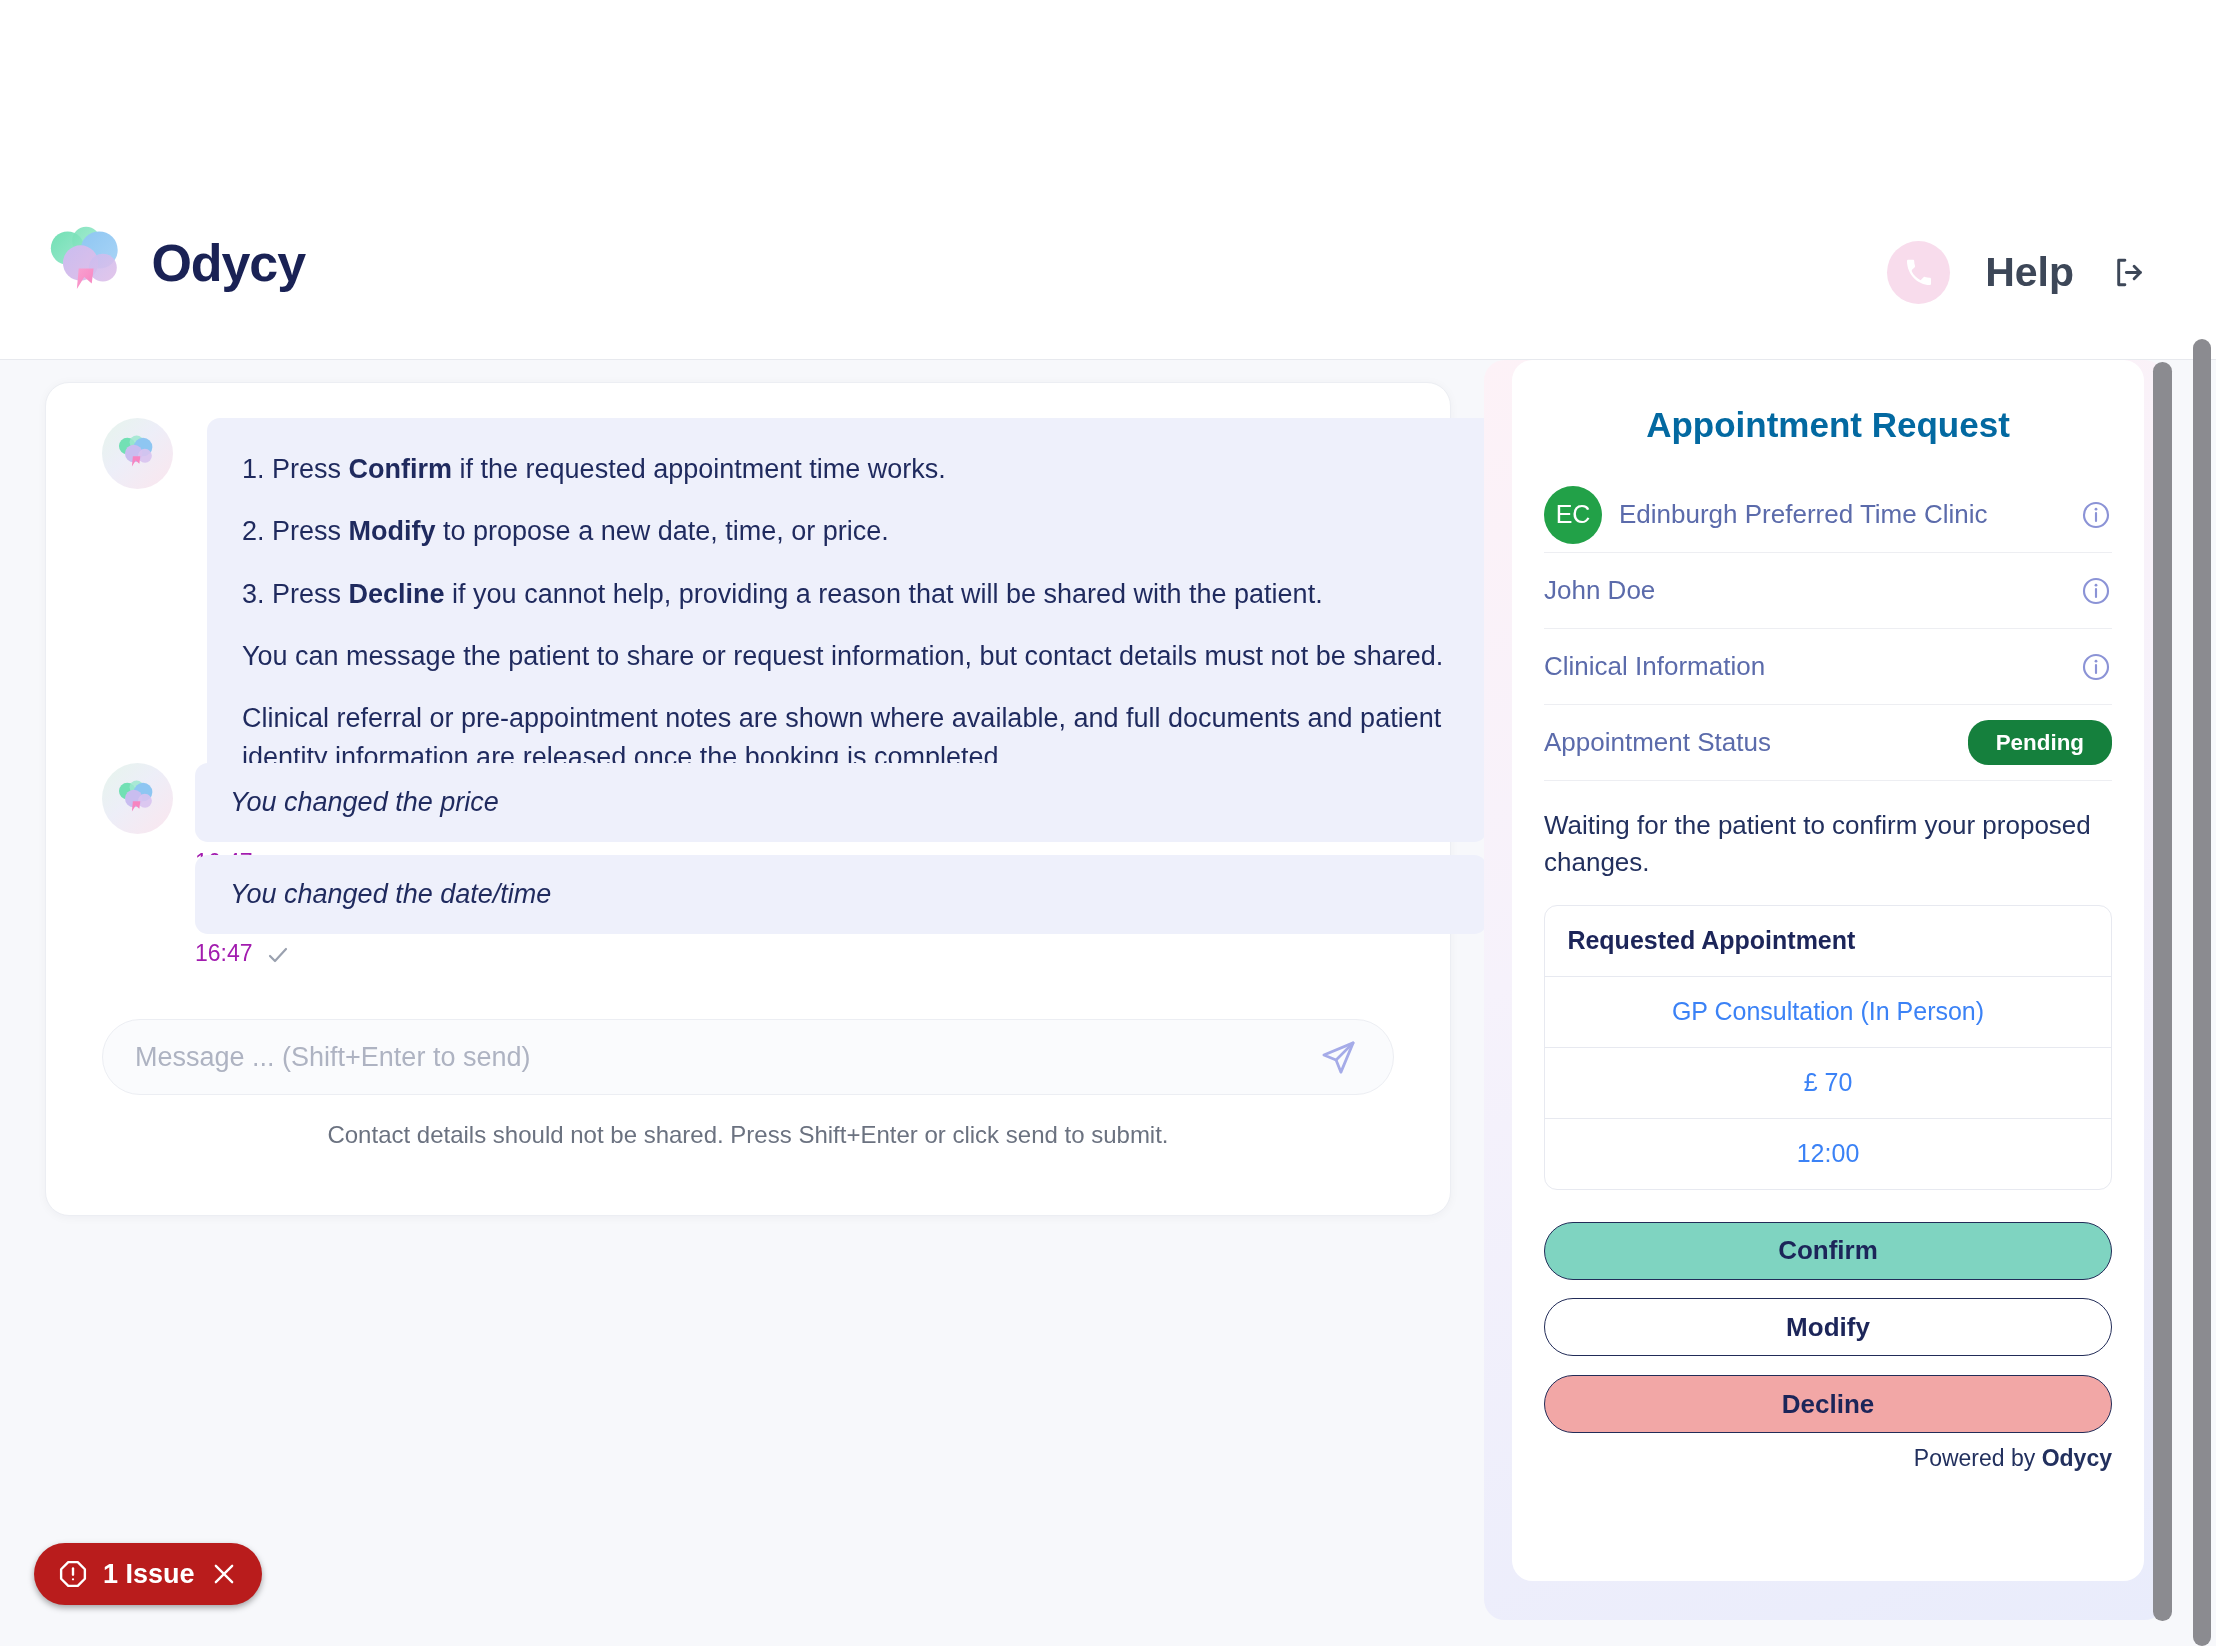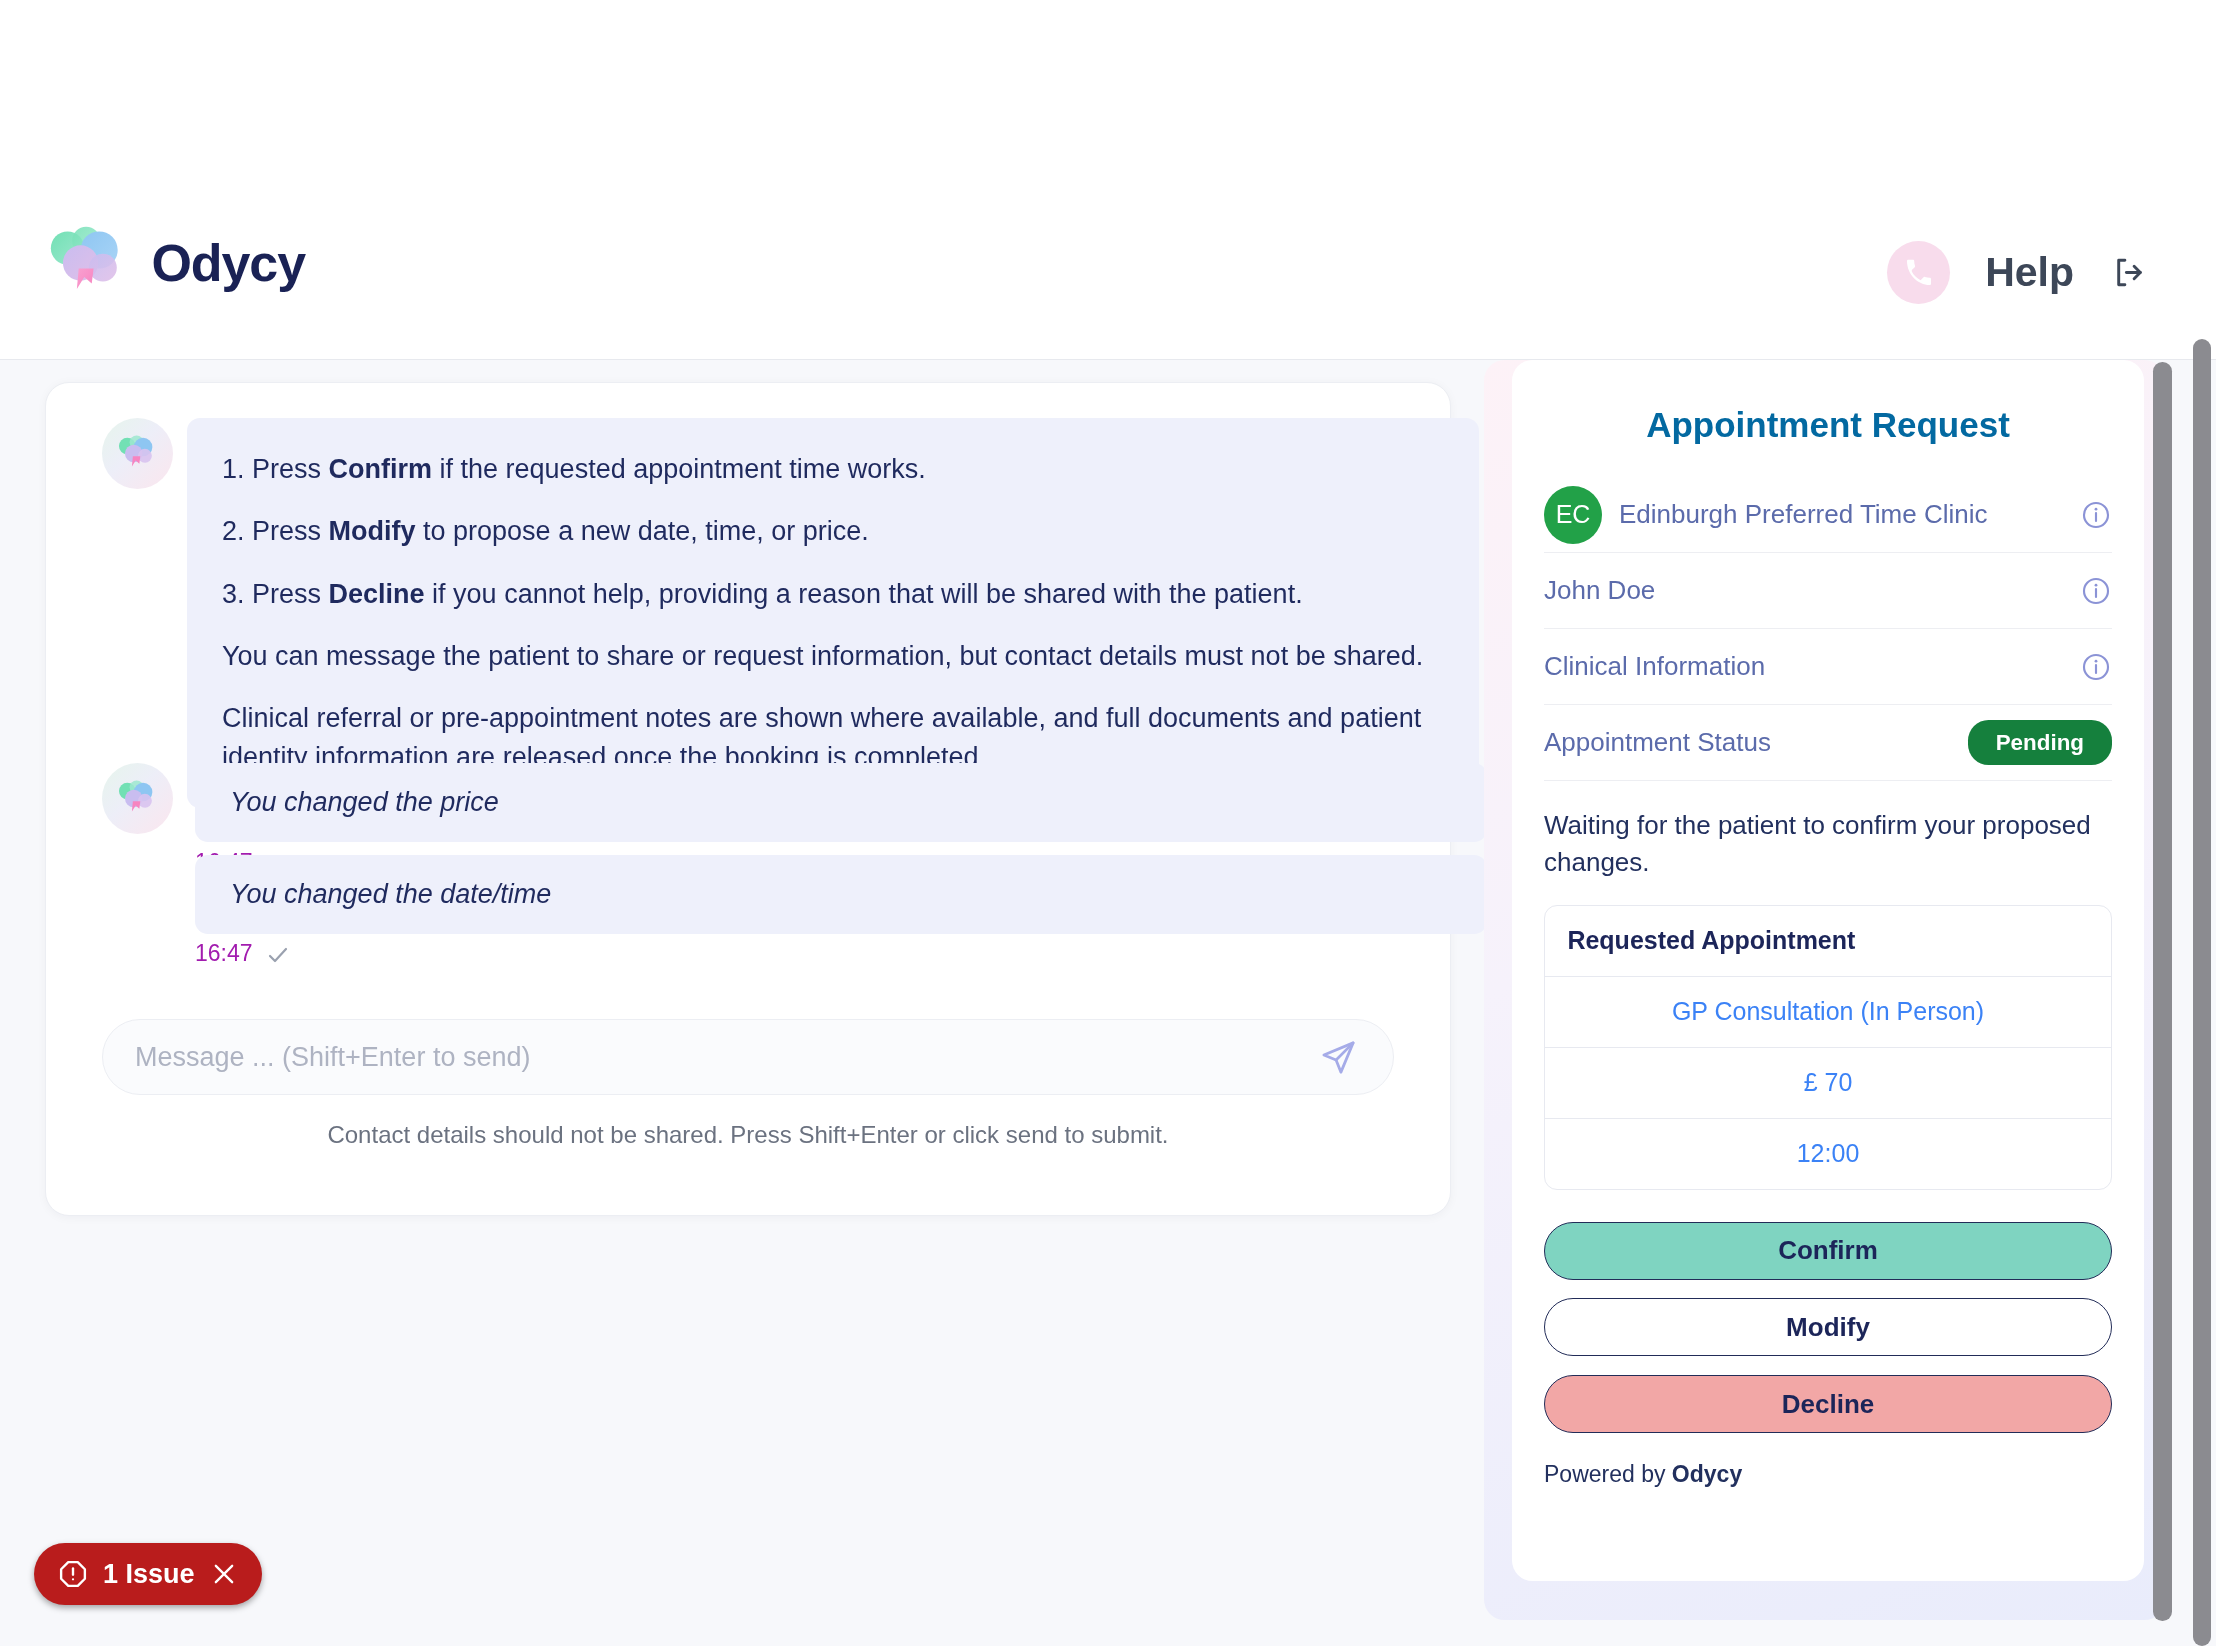--- a/index.html
+++ b/index.html
@@ -74,21 +74,21 @@
     background: #ffffff;
     border: 0.9px solid #eceef3;
     border-radius: 24px;
     box-shadow: 0 1.9px 9.3px rgba(20,25,60,0.04);
   }
 
   .msg-row {
     position: absolute;
     display: flex;
     align-items: flex-start;
-    gap: 14px;
+    gap: 34px;
   }
   .msg-row.first { left: 56px; top: 35px; }
   .msg-row.second { left: 56px; top: 380px; }
 
   .avatar {
     width: 71px; height: 71px;
     border-radius: 50%;
     background: linear-gradient(135deg,#e6f5ec 0%,#edeef8 45%,#fbe6ee 100%);
     display: flex; align-items: center; justify-content: center;
     flex: none;
@@ -271,24 +271,24 @@
     font-weight: bold;
     color: #1c2559;
     display: flex; align-items: center; justify-content: center;
     cursor: pointer;
   }
   .btn-confirm { background: #7fd4c1; }
   .btn-modify  { background: #ffffff; }
   .btn-decline { background: #f2a7a6; }
 
   .powered {
-    text-align: left;
+    text-align: right;
     font-size: 23px;
     color: #22305e;
-    margin-top: 28px;
+    margin-top: 12px;
   }
   .powered b { font-weight: bold; }
 
   
   .scroll-inner {
     position: absolute;
     left: 2153px; top: 362px;
     width: 18.6px; height: 1259px;
     background: #8b8b90;
     border-radius: 9.3px;

